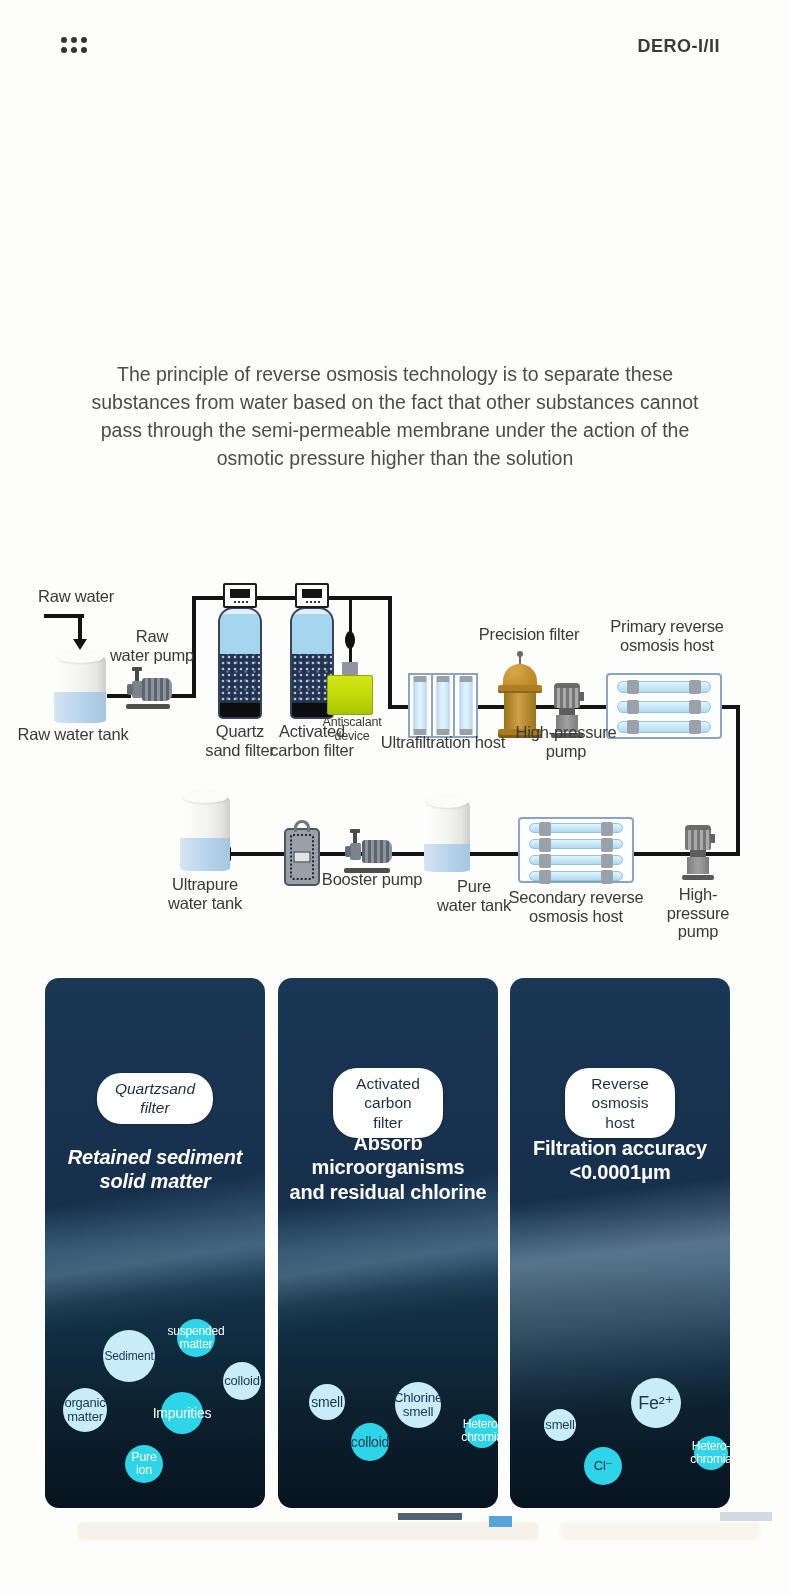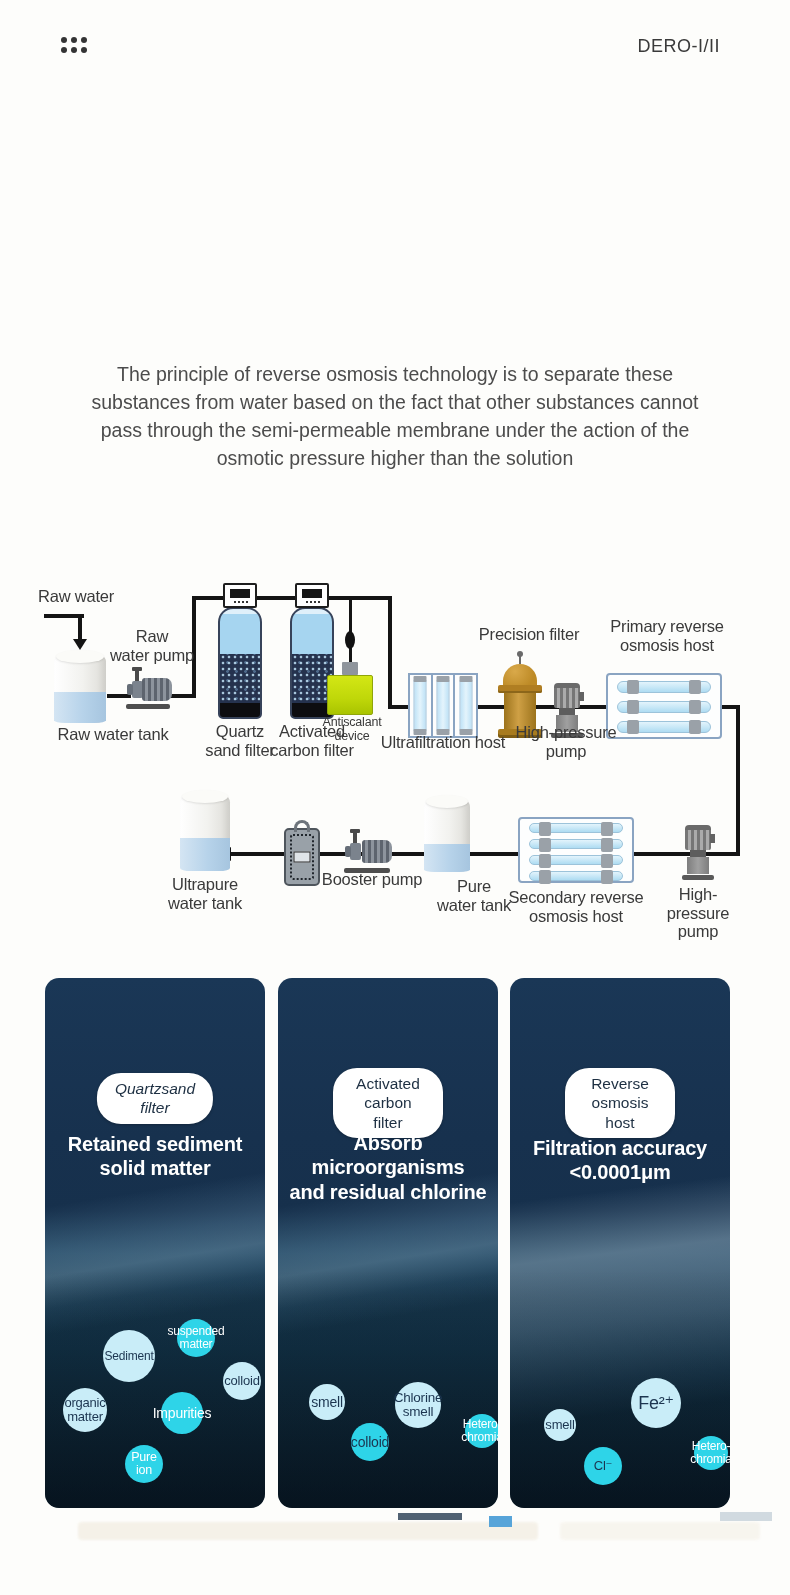--- a/index.html
+++ b/index.html
@@ -9,21 +9,21 @@
     --line-black:#141414;
     --antiscalant-green:#bfd709;
     --precision-gold:#bd8a26;
     --text-dark:#3a3a3a;
   }
   *{margin:0;padding:0;box-sizing:border-box;}
   body{background:#fdfdfb;font-family:"Liberation Sans","DejaVu Sans",sans-serif;}
   .page{position:relative;width:790px;height:1595px;margin:0 auto;background:#fdfdfb;overflow:hidden;}
 
   
-  .topbar{position:absolute;top:0;left:0;right:0;height:80px;}
+  .topbar{position:absolute;top:0;left:0;right:0;height:80px;font-weight:bold;}
   .menu-dots{position:absolute;left:61px;top:37px;display:grid;grid-template-columns:repeat(3,6px);grid-template-rows:repeat(2,6px);gap:4px;cursor:pointer;}
   .menu-dots span{width:6px;height:6px;border-radius:50%;background:#343434;}
   .brand{position:absolute;right:70px;top:36px;font-size:18px;color:#3a3a3a;letter-spacing:.5px;}
 
   
   .title{position:absolute;top:128px;left:0;right:0;text-align:center;font-size:58px;line-height:64px;font-weight:700;color:#3e3e40;letter-spacing:-1px;white-space:pre-line;}
   .subtitle{position:absolute;top:360px;left:50%;transform:translateX(-50%);width:632px;text-align:center;font-size:19.5px;line-height:28px;color:#4c4c4c;white-space:normal;}
 
   
   .diagram{position:absolute;top:565px;left:0;width:790px;height:380px;}
@@ -226,21 +226,21 @@
     <div class="module" style="left:284px;top:263px;">
         <i class="handle"></i>
       </div>
     <div class="cyl" style="left:180px;top:228px;width:50px;height:78px;">
         <i class="water" style="height:42%"></i>
       </div>
 
     <div class="dlabel la" style="left:38px;top:22px;">Raw water</div>
     <div class="dlabel" style="left:152px;top:62px;">Raw
 water pump</div>
-    <div class="dlabel" style="left:73px;top:160px;margin-left:40px;">Raw water tank</div>
+    <div class="dlabel" style="left:73px;top:160px;">Raw water tank</div>
     <div class="dlabel" style="left:240px;top:157px;">Quartz
 sand filter</div>
     <div class="dlabel" style="left:312px;top:157px;">Activated
 carbon filter</div>
     <div class="dlabel small" style="left:352px;top:150px;">Antiscalant
 device</div>
     <div class="dlabel" style="left:443px;top:168px;">Ultrafiltration host</div>
     <div class="dlabel" style="left:529px;top:60px;">Precision filter</div>
     <div class="dlabel" style="left:566px;top:158px;">High-pressure
 pump</div>
@@ -254,21 +254,21 @@
     <div class="dlabel" style="left:576px;top:323px;">Secondary reverse
 osmosis host</div>
     <div class="dlabel" style="left:698px;top:320px;">High-pressure
 pump</div>
   </section>
 
   <section class="cards">
 
     <article class="card" style="left:45px;">
       <div class="pill" style="top:95px;font-style:italic;">Quartzsand filter</div>
-      <h3 class="card-heading" style="top:154px;">Retained sediment
+      <h3 class="card-heading" style="top:167px;font-style:italic;">Retained sediment
 solid matter</h3>
       <div class="bubble pa" style="left:58px;top:352px;width:52px;height:52px;font-size:12px;">Sediment</div>
       <div class="bubble cy tw" style="left:132px;top:341px;width:38px;height:38px;font-size:12px;">suspended
 matter</div>
       <div class="bubble pa" style="left:178px;top:384px;width:38px;height:38px;font-size:13px;">colloid</div>
       <div class="bubble pa" style="left:18px;top:410px;width:44px;height:44px;font-size:13px;">organic
 matter</div>
       <div class="bubble cy tw" style="left:116px;top:414px;width:42px;height:42px;font-size:14px;">Impurities</div>
       <div class="bubble cy tw" style="left:80px;top:467px;width:38px;height:38px;font-size:12.5px;">Pure ion</div>
     </article>

